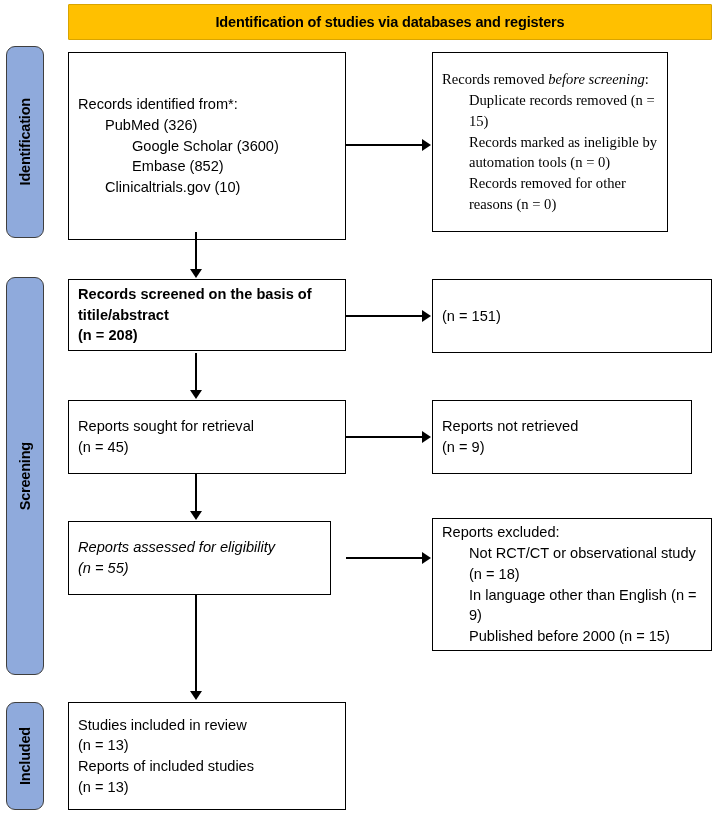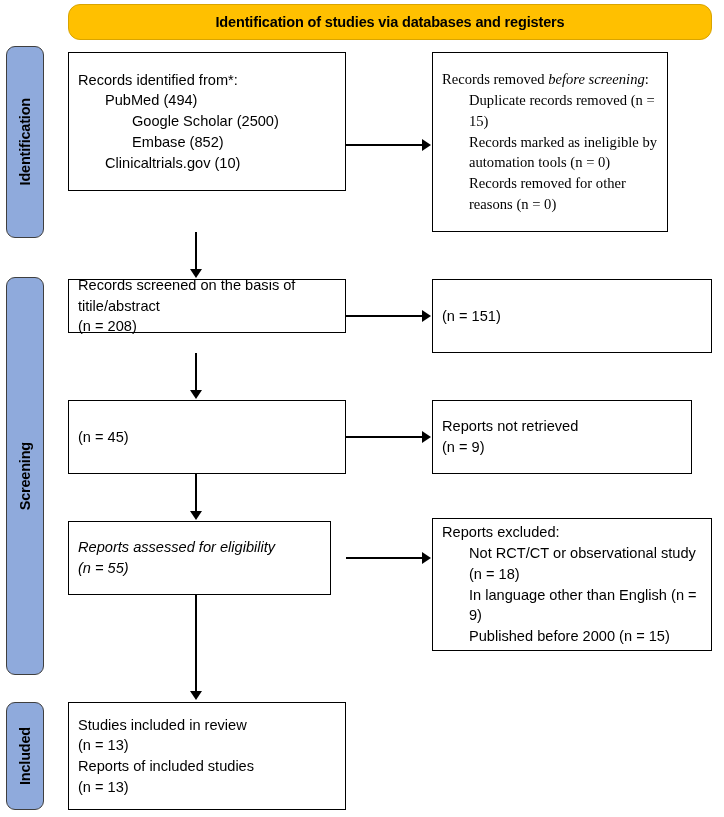--- a/index.html
+++ b/index.html
@@ -22,21 +22,21 @@
 
   
   .banner {
     position: absolute;
     left: 68px;
     top: 4px;
     width: 644px;
     height: 36px;
     background: #FFC000;
     border: 1px solid #d9a400;
-    border-radius: 12px;
+    border-radius: 1px;
     box-sizing: border-box;
     display: flex;
     align-items: center;
     justify-content: center;
     text-align: center;
   }
   .banner-text {
     font-size: 14.5px;
     font-weight: bold;
     letter-spacing: -0.15px;
@@ -122,66 +122,67 @@
   </div>
 
   <div class="rail" style="top:277px; height:398px;">
     <span class="rail-text">Screening</span>
   </div>
 
   <div class="rail" style="top:702px; height:108px;">
     <span class="rail-text">Included</span>
   </div>
 
-  <div class="box" style="left:68px; top:52px; width:278px; height:139px;">
+  <div class="box" style="left:68px; top:52px; width:278px; height:188px;">
     <div class="box-body">
       <div class="ln">Records identified from*:</div>
-      <div class="ln ind1">PubMed (494)</div>
-      <div class="ln ind2">Google Scholar (2500)</div>
+      <div class="ln ind1">PubMed (326)</div>
+      <div class="ln ind2">Google Scholar (3600)</div>
       <div class="ln ind2">Embase (852)</div>
       <div class="ln ind1">Clinicaltrials.gov (10)</div>
     </div>
   </div>
 
   <div class="box" style="left:432px; top:52px; width:236px; height:180px;font-family:Liberation Serif, serif;">
     <div class="box-body">
       <div class="ln"><span>Records removed </span><span class="it">before screening</span><span>:</span></div>
       <div class="ln hang">Duplicate records removed (n = 15)</div>
       <div class="ln hang">Records marked as ineligible by automation tools (n = 0)</div>
       <div class="ln hang">Records removed for other reasons (n = 0)</div>
     </div>
   </div>
 
   <div class="conn hline" style="left:346px; top:144px; width:77px;"></div>
   <div class="arrow-right" style="left:422px; top:139px;"></div>
 
   <div class="conn vline" style="left:195px; top:232px; height:38px;"></div>
   <div class="arrow-down" style="left:190px; top:269px;"></div>
 
-  <div class="box" style="left:68px; top:279px; width:278px; height:54px;">
+  <div class="box" style="left:68px; top:279px; width:278px; height:72px;font-weight:bold;">
     <div class="box-body">
       <div class="ln">Records screened on the basis of titile/abstract</div>
       <div class="ln">(n = 208)</div>
     </div>
   </div>
 
   <div class="box" style="left:432px; top:279px; width:280px; height:74px;">
     <div class="box-body">
       <div class="ln">(n = 151)</div>
     </div>
   </div>
 
   <div class="conn hline" style="left:346px; top:315px; width:77px;"></div>
   <div class="arrow-right" style="left:422px; top:310px;"></div>
 
   <div class="conn vline" style="left:195px; top:353px; height:39px;"></div>
   <div class="arrow-down" style="left:190px; top:390px;"></div>
 
   <div class="box" style="left:68px; top:400px; width:278px; height:74px;">
     <div class="box-body">
+      <div class="ln">Reports sought for retrieval</div>
       <div class="ln">(n = 45)</div>
     </div>
   </div>
 
   <div class="box" style="left:432px; top:400px; width:260px; height:74px;">
     <div class="box-body">
       <div class="ln">Reports not retrieved</div>
       <div class="ln">(n = 9)</div>
     </div>
   </div>

